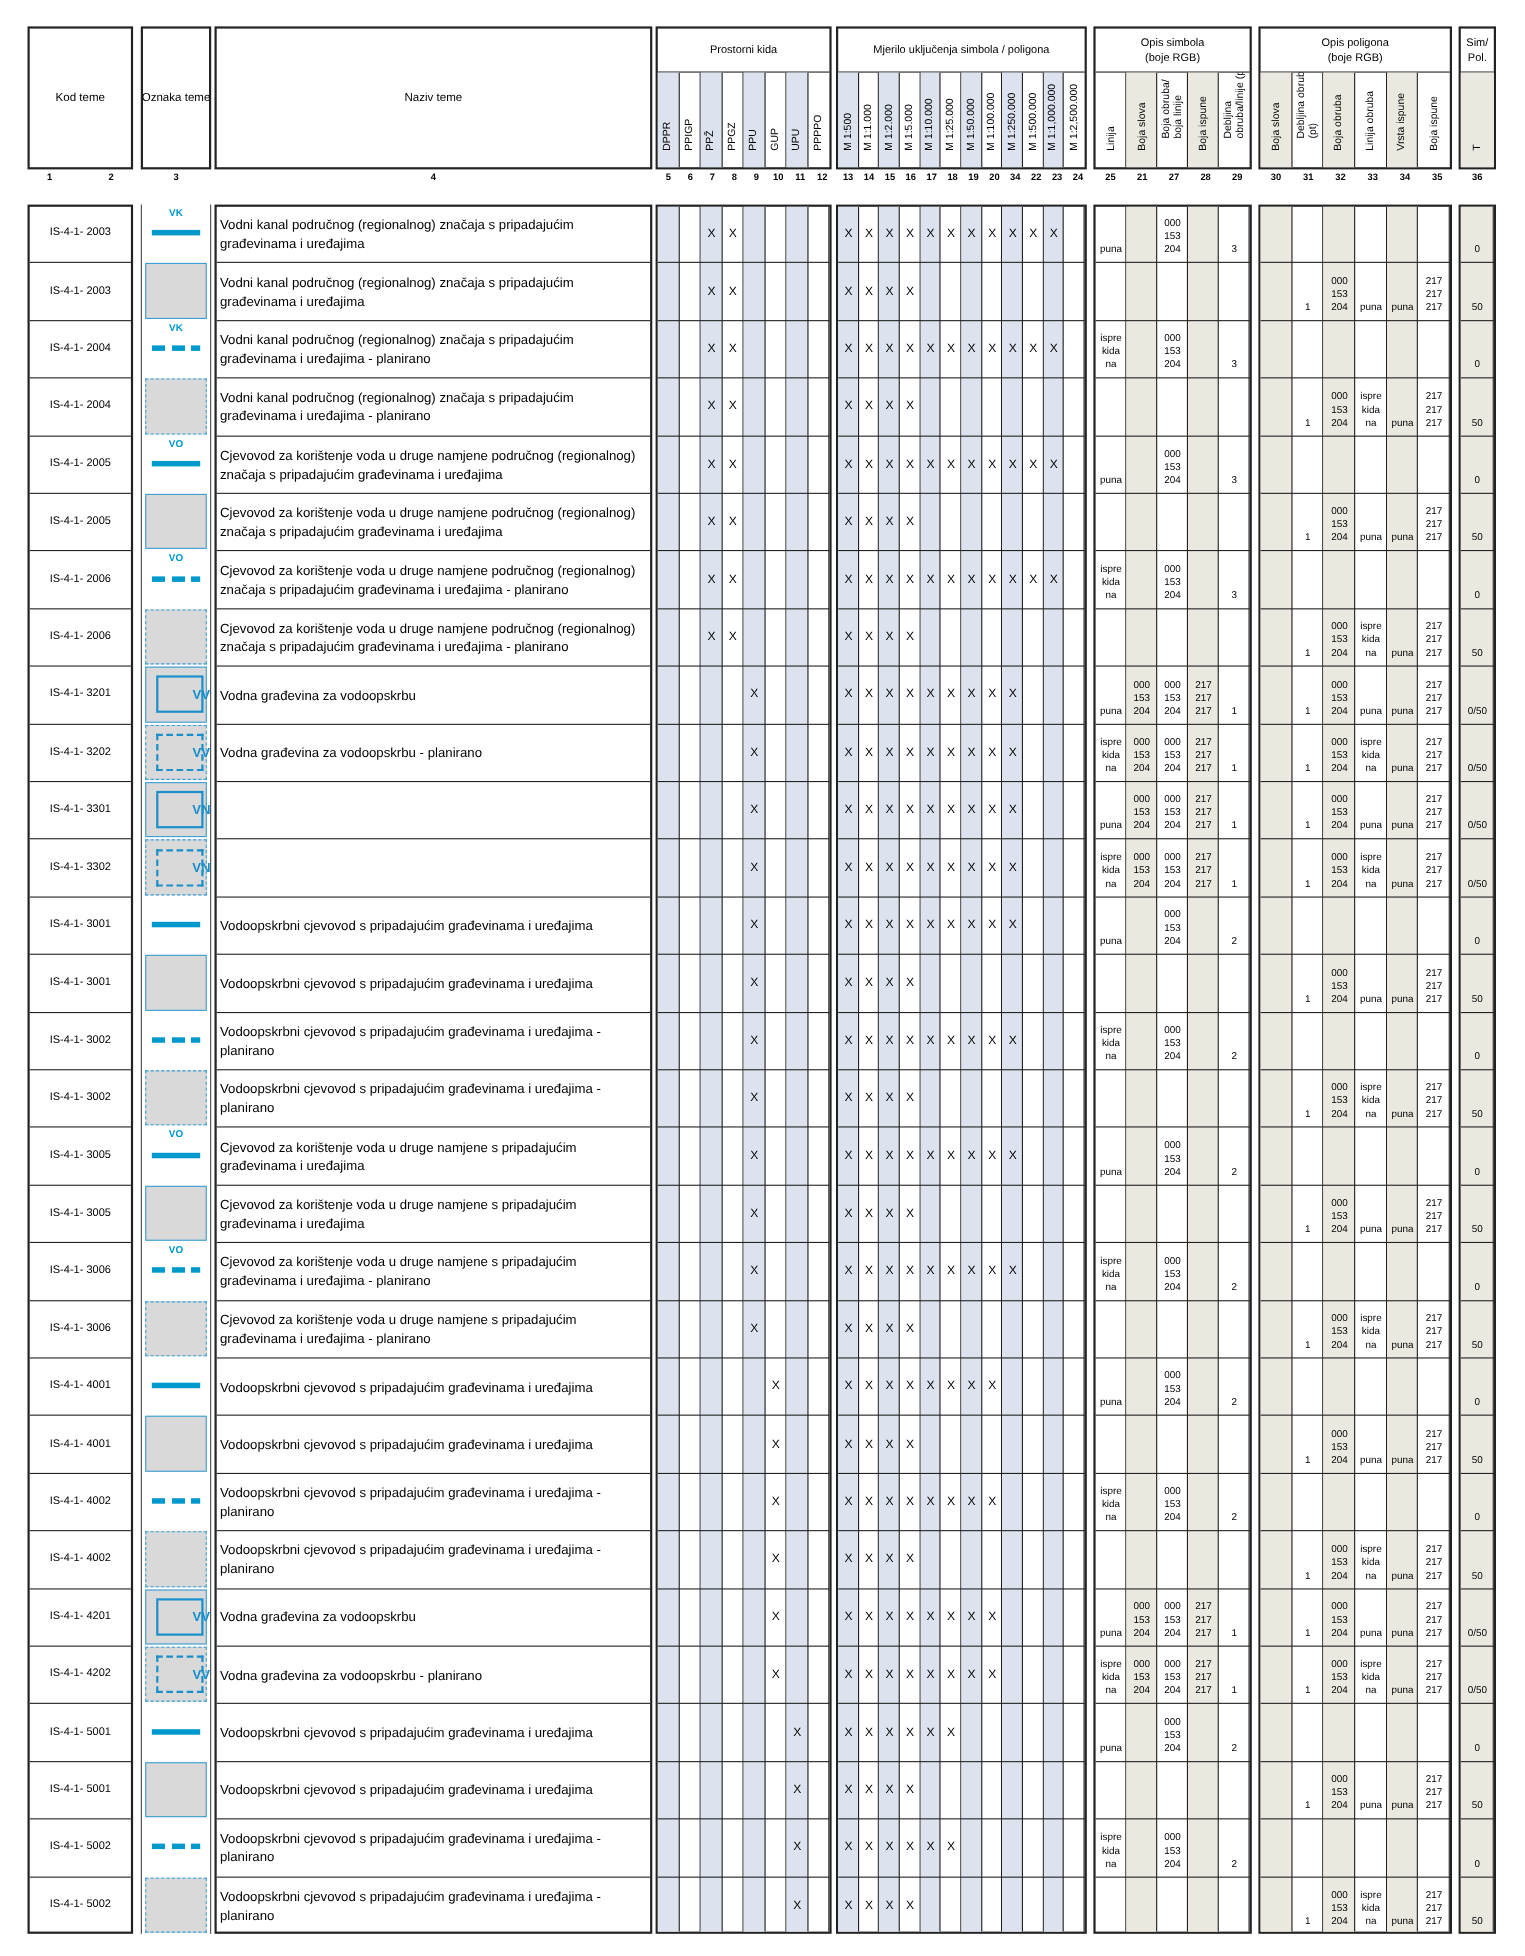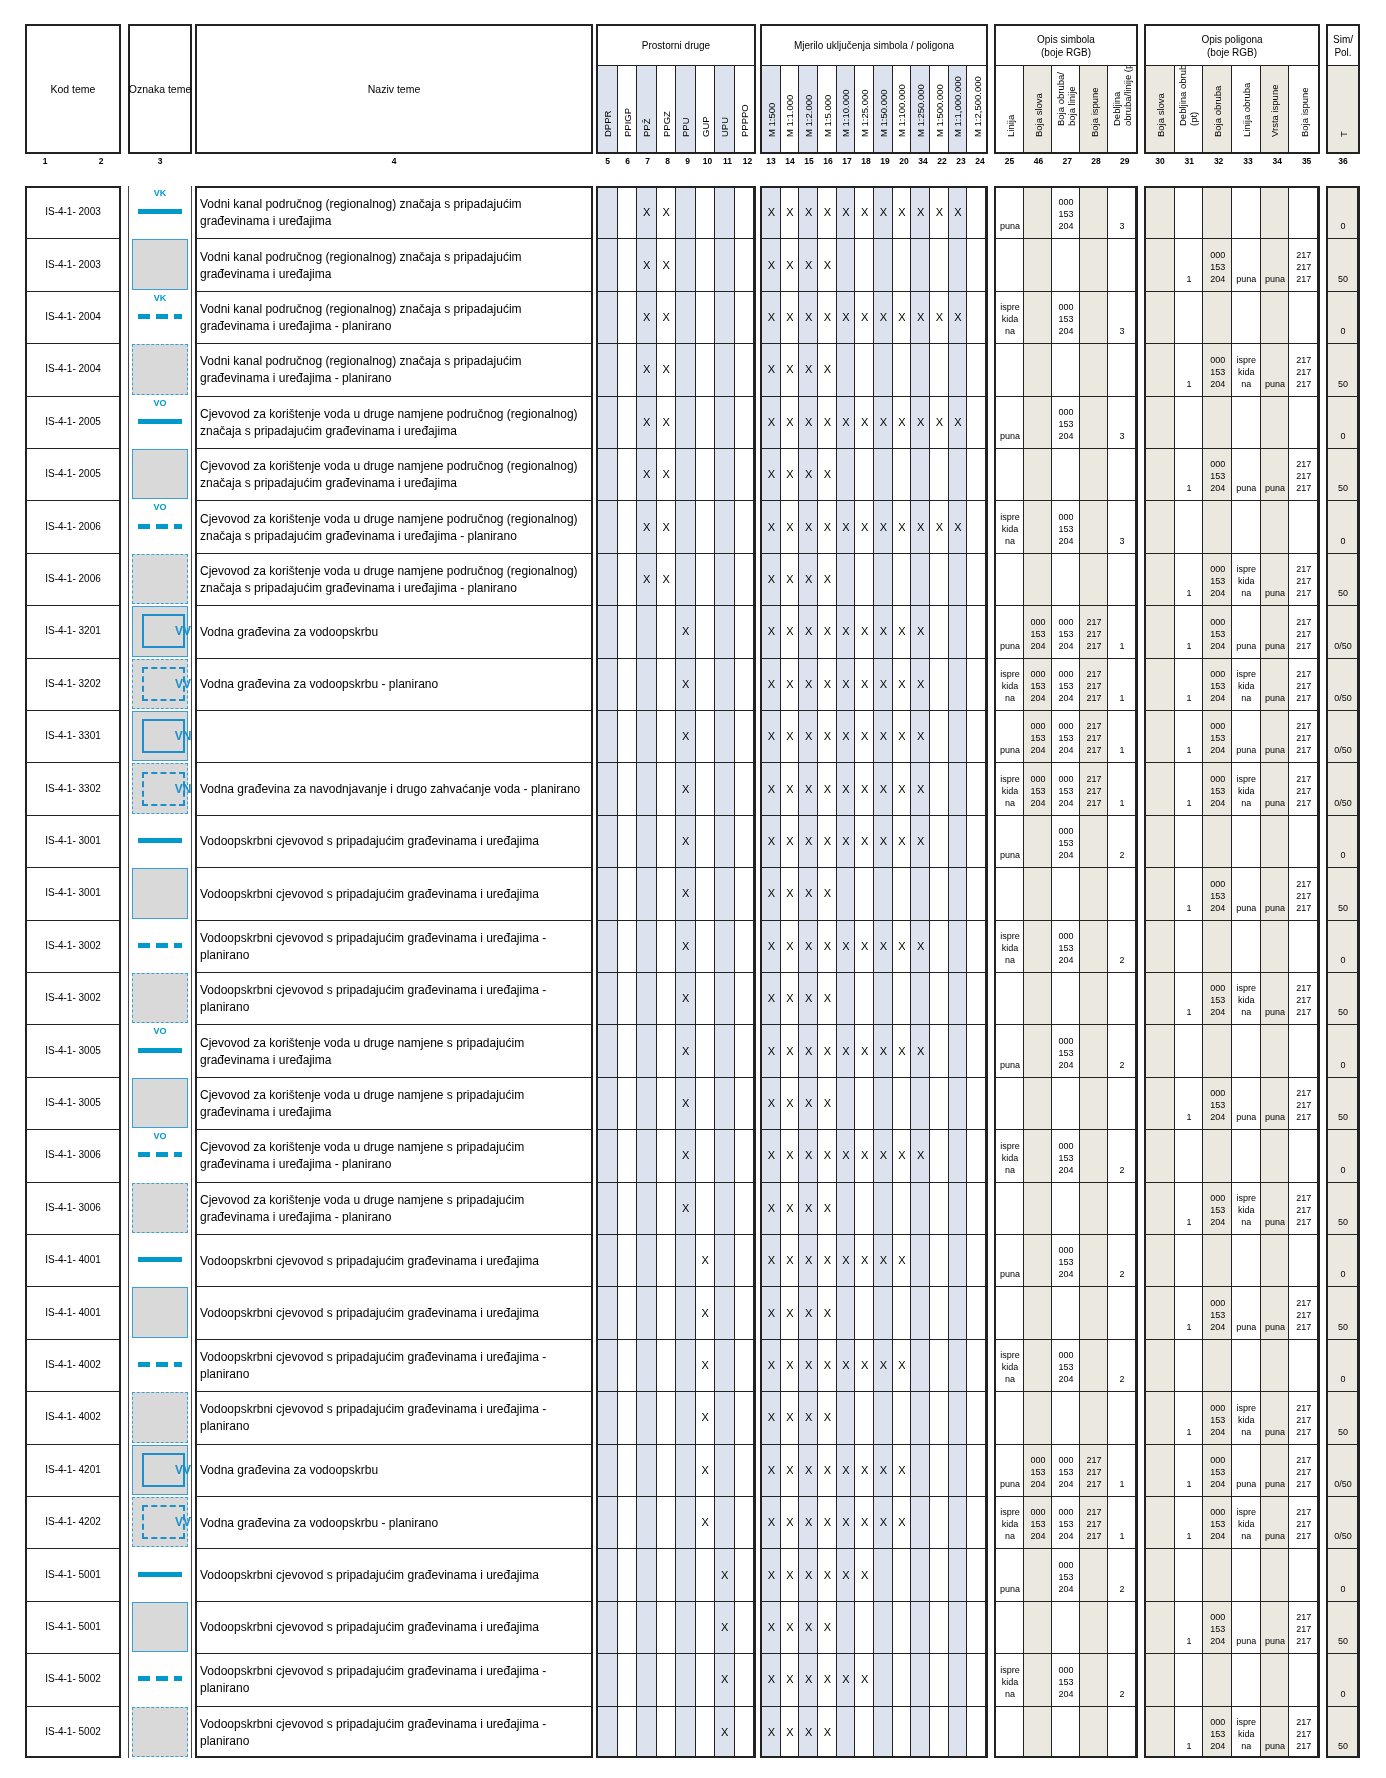--- a/index.html
+++ b/index.html
@@ -34,21 +34,21 @@
     <div class="blk" style="left: 25px; top: 24px; width: 96px; height: 130px;">
       <div class="center" style="position: absolute; inset: 0px; font-size: 10.5px; line-height: 13px; white-space: pre;">Kod teme</div>
     </div>
     <div class="blk" style="left: 128px; top: 24px; width: 64px; height: 130px;">
       <div class="center" style="position: absolute; inset: 0px; font-size: 10.5px; line-height: 13px; white-space: pre; padding: 0px 6px;">Oznaka teme</div>
     </div>
     <div class="blk" style="left: 195px; top: 24px; width: 398px; height: 130px;">
       <div class="center" style="position: absolute; inset: 0px; font-size: 10.5px; line-height: 13px; white-space: pre;">Naziv teme</div>
     </div>
     <div class="blk" style="left: 596px; top: 24px; width: 160px; height: 130px;">
-      <div class="hdr-title" style="height: 40px; white-space: pre;">Prostorni druge</div>
+      <div class="hdr-title" style="height: 40px; white-space: pre;">Prostorni kida</div>
       <div class="vcell blue" style="left: 0px; top: 40px; width: 19.5px; height: 86px;">
         <div class="vtext" style="white-space: pre;">DPPR</div>
       </div>
       <div class="vcell " style="left: 19.5px; top: 40px; width: 19.5px; height: 86px;">
         <div class="vtext" style="white-space: pre;">PPIGP</div>
       </div>
       <div class="vcell blue" style="left: 39px; top: 40px; width: 19.5px; height: 86px;">
         <div class="vtext" style="white-space: pre;">PPŽ</div>
       </div>
       <div class="vcell " style="left: 58.5px; top: 40px; width: 19.5px; height: 86px;">
@@ -175,21 +175,21 @@
     <div class="colnum" style="left: 828px; top: 156px;">16</div>
     <div class="colnum" style="left: 847px; top: 156px;">17</div>
     <div class="colnum" style="left: 866px; top: 156px;">18</div>
     <div class="colnum" style="left: 885px; top: 156px;">19</div>
     <div class="colnum" style="left: 904px; top: 156px;">20</div>
     <div class="colnum" style="left: 923px; top: 156px;">34</div>
     <div class="colnum" style="left: 942px; top: 156px;">22</div>
     <div class="colnum" style="left: 961px; top: 156px;">23</div>
     <div class="colnum" style="left: 980px; top: 156px;">24</div>
     <div class="colnum" style="left: 1009.6px; top: 156px;">25</div>
-    <div class="colnum" style="left: 1038.4px; top: 156px;">46</div>
+    <div class="colnum" style="left: 1038.4px; top: 156px;">21</div>
     <div class="colnum" style="left: 1067.2px; top: 156px;">27</div>
     <div class="colnum" style="left: 1096px; top: 156px;">28</div>
     <div class="colnum" style="left: 1124.8px; top: 156px;">29</div>
     <div class="colnum" style="left: 1159.97px; top: 156px;">30</div>
     <div class="colnum" style="left: 1189.3px; top: 156px;">31</div>
     <div class="colnum" style="left: 1218.63px; top: 156px;">32</div>
     <div class="colnum" style="left: 1247.97px; top: 156px;">33</div>
     <div class="colnum" style="left: 1277.3px; top: 156px;">34</div>
     <div class="colnum" style="left: 1306.63px; top: 156px;">35</div>
     <div class="colnum" style="left: 1343px; top: 156px;">36</div>
@@ -287,21 +287,20 @@
       <div class="name center" style="top: 0px; height: 50.4px; justify-content: flex-start; text-align: left;">Vodni kanal područnog (regionalnog) značaja s pripadajućim građevinama i uređajima</div>
       <div class="name center" style="top: 52.4px; height: 50.4px; justify-content: flex-start; text-align: left;">Vodni kanal područnog (regionalnog) značaja s pripadajućim građevinama i uređajima</div>
       <div class="name center" style="top: 104.8px; height: 50.4px; justify-content: flex-start; text-align: left;">Vodni kanal područnog (regionalnog) značaja s pripadajućim građevinama i uređajima - planirano</div>
       <div class="name center" style="top: 157.2px; height: 50.4px; justify-content: flex-start; text-align: left;">Vodni kanal područnog (regionalnog) značaja s pripadajućim građevinama i uređajima - planirano</div>
       <div class="name center" style="top: 209.6px; height: 50.4px; justify-content: flex-start; text-align: left;">Cjevovod za korištenje voda u druge namjene područnog (regionalnog) značaja s pripadajućim građevinama i uređajima</div>
       <div class="name center" style="top: 262px; height: 50.4px; justify-content: flex-start; text-align: left;">Cjevovod za korištenje voda u druge namjene područnog (regionalnog) značaja s pripadajućim građevinama i uređajima</div>
       <div class="name center" style="top: 314.4px; height: 50.4px; justify-content: flex-start; text-align: left;">Cjevovod za korištenje voda u druge namjene područnog (regionalnog) značaja s pripadajućim građevinama i uređajima - planirano</div>
       <div class="name center" style="top: 366.8px; height: 50.4px; justify-content: flex-start; text-align: left;">Cjevovod za korištenje voda u druge namjene područnog (regionalnog) značaja s pripadajućim građevinama i uređajima - planirano</div>
       <div class="name center" style="top: 419.2px; height: 50.4px; justify-content: flex-start; text-align: left;">Vodna građevina za vodoopskrbu</div>
       <div class="name center" style="top: 471.6px; height: 50.4px; justify-content: flex-start; text-align: left;">Vodna građevina za vodoopskrbu - planirano</div>
-      <div class="name center" style="top: 576.4px; height: 50.4px; justify-content: flex-start; text-align: left;">Vodna građevina za navodnjavanje i drugo zahvaćanje voda - planirano</div>
       <div class="name center" style="top: 628.8px; height: 50.4px; justify-content: flex-start; text-align: left;">Vodoopskrbni cjevovod s pripadajućim građevinama i uređajima</div>
       <div class="name center" style="top: 681.2px; height: 50.4px; justify-content: flex-start; text-align: left;">Vodoopskrbni cjevovod s pripadajućim građevinama i uređajima</div>
       <div class="name center" style="top: 733.6px; height: 50.4px; justify-content: flex-start; text-align: left;">Vodoopskrbni cjevovod s pripadajućim građevinama i uređajima - planirano</div>
       <div class="name center" style="top: 786px; height: 50.4px; justify-content: flex-start; text-align: left;">Vodoopskrbni cjevovod s pripadajućim građevinama i uređajima - planirano</div>
       <div class="name center" style="top: 838.4px; height: 50.4px; justify-content: flex-start; text-align: left;">Cjevovod za korištenje voda u druge namjene s pripadajućim građevinama i uređajima</div>
       <div class="name center" style="top: 890.8px; height: 50.4px; justify-content: flex-start; text-align: left;">Cjevovod za korištenje voda u druge namjene s pripadajućim građevinama i uređajima</div>
       <div class="name center" style="top: 943.2px; height: 50.4px; justify-content: flex-start; text-align: left;">Cjevovod za korištenje voda u druge namjene s pripadajućim građevinama i uređajima - planirano</div>
       <div class="name center" style="top: 995.6px; height: 50.4px; justify-content: flex-start; text-align: left;">Cjevovod za korištenje voda u druge namjene s pripadajućim građevinama i uređajima - planirano</div>
       <div class="name center" style="top: 1048px; height: 50.4px; justify-content: flex-start; text-align: left;">Vodoopskrbni cjevovod s pripadajućim građevinama i uređajima</div>
       <div class="name center" style="top: 1100.4px; height: 50.4px; justify-content: flex-start; text-align: left;">Vodoopskrbni cjevovod s pripadajućim građevinama i uređajima</div>

